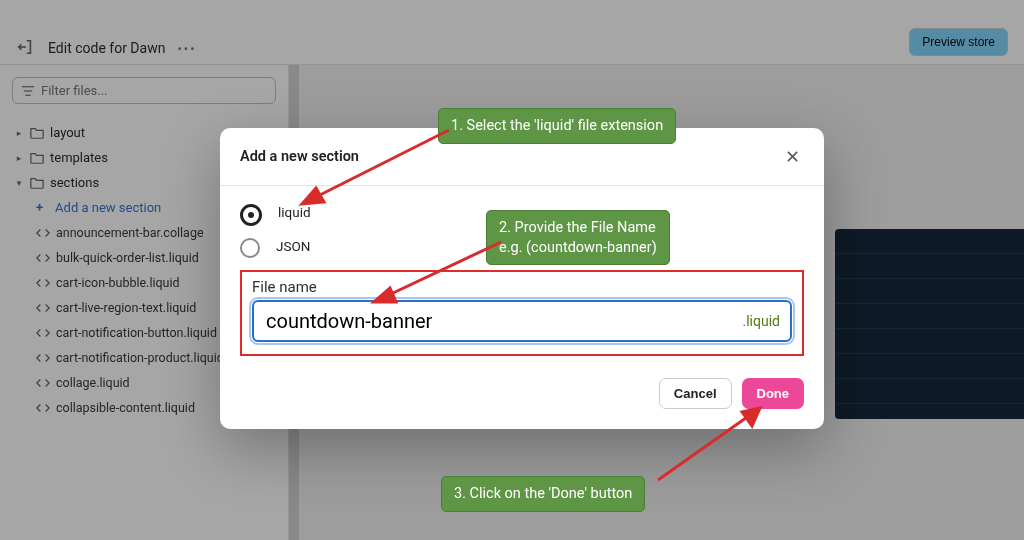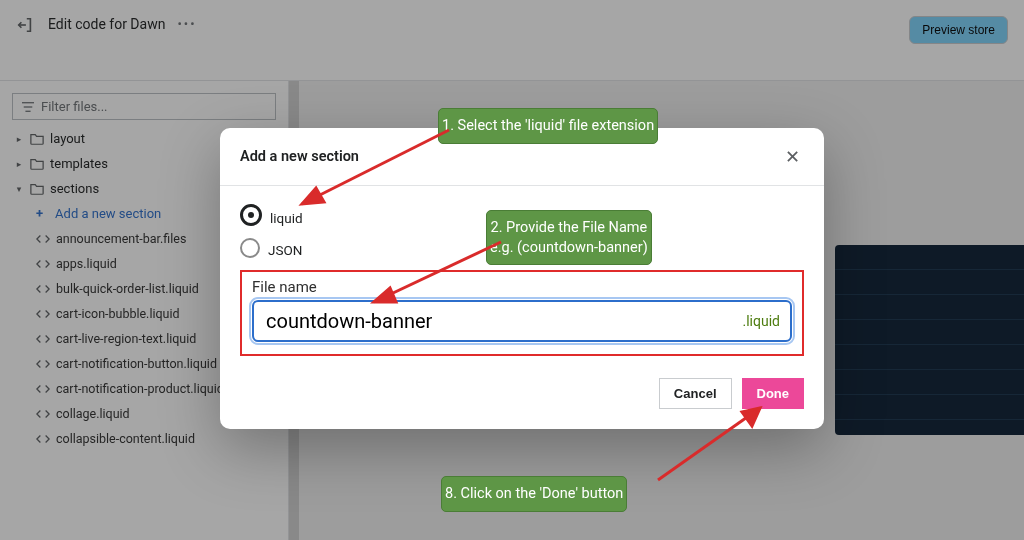--- a/index.html
+++ b/index.html
@@ -1,55 +1,55 @@
 <!DOCTYPE html>
 <html><head>
 <meta charset="utf-8">
 <style>
 html,body{margin:0;padding:0;width:1024px;height:540px;font-family:-apple-system,BlinkMacSystemFont,"Segoe UI",Roboto,Arial,sans-serif;background:#f6f6f7;overflow:hidden;font-size:13px;color:#202223}
-.topbar{height:48px;display:flex;align-items:flex-start;padding:16px 16px;background:#fff;border-bottom:1px solid #e1e3e5}
+.topbar{height:48px;display:flex;align-items:flex-end;padding:8px 16px;background:#fff;border-bottom:1px solid #e1e3e5}
 .topbar .exit{width:18px;height:18px;margin-right:14px;display:flex;align-items:center;justify-content:center;cursor:pointer}
 .topbar .title{font-size:14px;color:#202223}
 .topbar .more{margin-left:12px;letter-spacing:2px;color:#6d7175;cursor:pointer}
 .topbar .spacer{flex:1}
 .preview-btn{border:1px solid #c9cccf;border-radius:6px;padding:6px 12px;background:#7dd3fc;font-weight:400;font-size:12px;cursor:pointer}
 .body{display:flex;height:calc(540px - 48px)}
 .sidebar{width:272px;background:#fff;border-right:1px solid #e1e3e5;padding:10px 8px;overflow:hidden}
-.filter{display:flex;align-items:center;border:1px solid #babec3;border-radius:0;padding:5px 8px;color:#6d7175;margin:2px 4px 6px}
+.filter{display:flex;align-items:center;border:1px solid #babec3;border-radius:6px;padding:5px 8px;color:#6d7175;margin:2px 4px 16px}
 .filter svg{margin-right:6px}
 .tree-item{display:flex;align-items:center;padding:5px 6px;border-radius:4px;cursor:pointer;color:#202223;gap:6px}
 .tree-item .caret{width:10px;text-align:center;color:#5c5f62;font-size:9px}
 .tree-item.child{padding-left:28px;font-size:12.5px;color:#303030}
 .tree-item.add{color:#2c6ecb;padding-left:28px}
 .tree-item.add .plus{font-weight:700;margin-right:6px}
 .folder-ic,.code-ic{width:14px;height:14px;flex-shrink:0;color:#5c5f62}
 .main{flex:1;position:relative;background:#f1f1f1}
 .scroll-hint{position:absolute;top:0;bottom:0;left:0;width:10px;background:#d0d0d0}
 .dark-panel{position:absolute;right:-1px;top:164px;width:190px;height:190px;background:#0b1e33;border-radius:4px 0 0 4px}
 .dark-panel .row{height:24px;border-bottom:1px solid #18324d}
 .overlay{position:absolute;inset:0;background:rgba(20,20,20,0.38)}
 .modal{position:absolute;left:220px;top:128px;width:604px;background:#fff;border-radius:10px;box-shadow:0 20px 60px rgba(0,0,0,.3);overflow:hidden}
 .modal-header{display:flex;align-items:center;padding:16px 20px;border-bottom:1px solid #e1e3e5}
 .modal-header h3{margin:0;font-size:14.5px;font-weight:600}
 .modal-header .close{margin-left:auto;font-size:18px;color:#5c5f62;cursor:pointer;padding:2px 4px}
 .modal-body{padding:18px 20px 4px}
-.radio-row{display:flex;align-items:flex-end;gap:8px;margin-bottom:12px;font-size:13.5px;cursor:pointer}
+.radio-row{display:flex;align-items:flex-start;gap:16px;margin-bottom:12px;font-size:13.5px;cursor:pointer}
 .radio{width:16px;height:16px;border:2px solid #8a8a8a;border-radius:50%;display:inline-flex;align-items:center;justify-content:center}
 .radio.sel{border-color:#202223;border-width:3px}
 .radio.sel::after{content:"";width:6px;height:6px;background:#202223;border-radius:50%;}
 .file-box{border:2px solid #e02b2b;padding:6px 10px 12px;margin-top:6px}
 .file-label{font-size:15px;color:#303030;margin-bottom:4px}
 .file-input-wrap{display:flex;align-items:center;border:2px solid #2c6ecb;border-radius:6px;padding:6px 10px;outline:2px solid #a7c7f2;outline-offset:1px}
 .file-input{flex:1;border:none;outline:none;font-size:20px;font-family:inherit}
 .ext{color:#4d7c0f;font-size:14px}
 .modal-footer{display:flex;justify-content:flex-end;gap:10px;padding:18px 20px 20px}
-.btn{border-radius:0;font-size:13px;font-weight:600;padding:7px 14px;cursor:pointer;border:1px solid transparent}
+.btn{border-radius:7px;font-size:13px;font-weight:600;padding:7px 14px;cursor:pointer;border:1px solid transparent}
 .btn.cancel{background:#fff;border-color:#c9cccf;color:#202223}
 .btn.done{background:#ec4899;color:#fff}
-.callout{position:absolute;background:#5e9646;color:#fff;font-size:14.5px;padding:7px 3px;border-radius:5px;border:1px solid #4a7d36;white-space:pre-line;text-align:center;line-height:1.35}
+.callout{position:absolute;background:#5e9646;color:#fff;font-size:14.5px;padding:7px 12px;border-radius:5px;border:1px solid #4a7d36;white-space:pre-line;line-height:1.35}
 svg.arrow{position:absolute;overflow:visible;pointer-events:none}
 .arrow line,.arrow polygon{stroke:#d92b2b;fill:#d92b2b;stroke-width:3}
 </style>
 </head>
 <body>
 
 <div class="topbar">
   <span class="exit">
     <svg width="18" height="18" viewBox="0 0 20 20" fill="none" stroke="#5c5f62" stroke-width="1.8">
         <path d="M12 3h4v14h-4"></path>
@@ -97,28 +97,21 @@
     <div class="tree-item add">
         <span class="plus">+</span>
         <span>Add a new section</span>
       </div>
     <div id="file-list">
         <div class="tree-item child">
           <svg class="code-ic" viewBox="0 0 16 14" fill="none" stroke="currentColor" stroke-width="1.5">
             <path d="M5 3L1 7l4 4"></path>
             <path d="M11 3l4 4-4 4"></path>
           </svg>
-          <span>announcement-bar.files</span>
-        </div>
-        <div class="tree-item child">
-          <svg class="code-ic" viewBox="0 0 16 14" fill="none" stroke="currentColor" stroke-width="1.5">
-            <path d="M5 3L1 7l4 4"></path>
-            <path d="M11 3l4 4-4 4"></path>
-          </svg>
-          <span>apps.liquid</span>
+          <span>announcement-bar.collage</span>
         </div>
         <div class="tree-item child">
           <svg class="code-ic" viewBox="0 0 16 14" fill="none" stroke="currentColor" stroke-width="1.5">
             <path d="M5 3L1 7l4 4"></path>
             <path d="M11 3l4 4-4 4"></path>
           </svg>
           <span>bulk-quick-order-list.liquid</span>
         </div>
         <div class="tree-item child">
           <svg class="code-ic" viewBox="0 0 16 14" fill="none" stroke="currentColor" stroke-width="1.5">
@@ -205,21 +198,21 @@
   </div>
   <div class="modal-footer">
     <button class="btn cancel">Cancel</button>
     <button class="btn done">Done</button>
   </div>
 </div>
 
 <div class="callout" style="left:438px;top:108px">1. Select the 'liquid' file extension</div>
 <div class="callout" style="left:486px;top:210px">2. Provide the File Name
 e.g. (countdown-banner)</div>
-<div class="callout" style="left:441px;top:476px">8. Click on the 'Done' button</div>
+<div class="callout" style="left:441px;top:476px">3. Click on the 'Done' button</div>
 
 <svg class="arrow" style="left:284px;top:122px;width:180px;height:95px">
   <line x1="165" y1="8" x2="18" y2="82"></line>
     <polygon points="18,82 32,66 40,80"></polygon>
 </svg>
 <svg class="arrow" style="left:356px;top:236px;width:160px;height:78px">
   <line x1="145" y1="6" x2="18" y2="66"></line>
     <polygon points="18,66 34,52 40,66"></polygon>
 </svg>
 <svg class="arrow" style="left:650px;top:396px;width:130px;height:92px">

